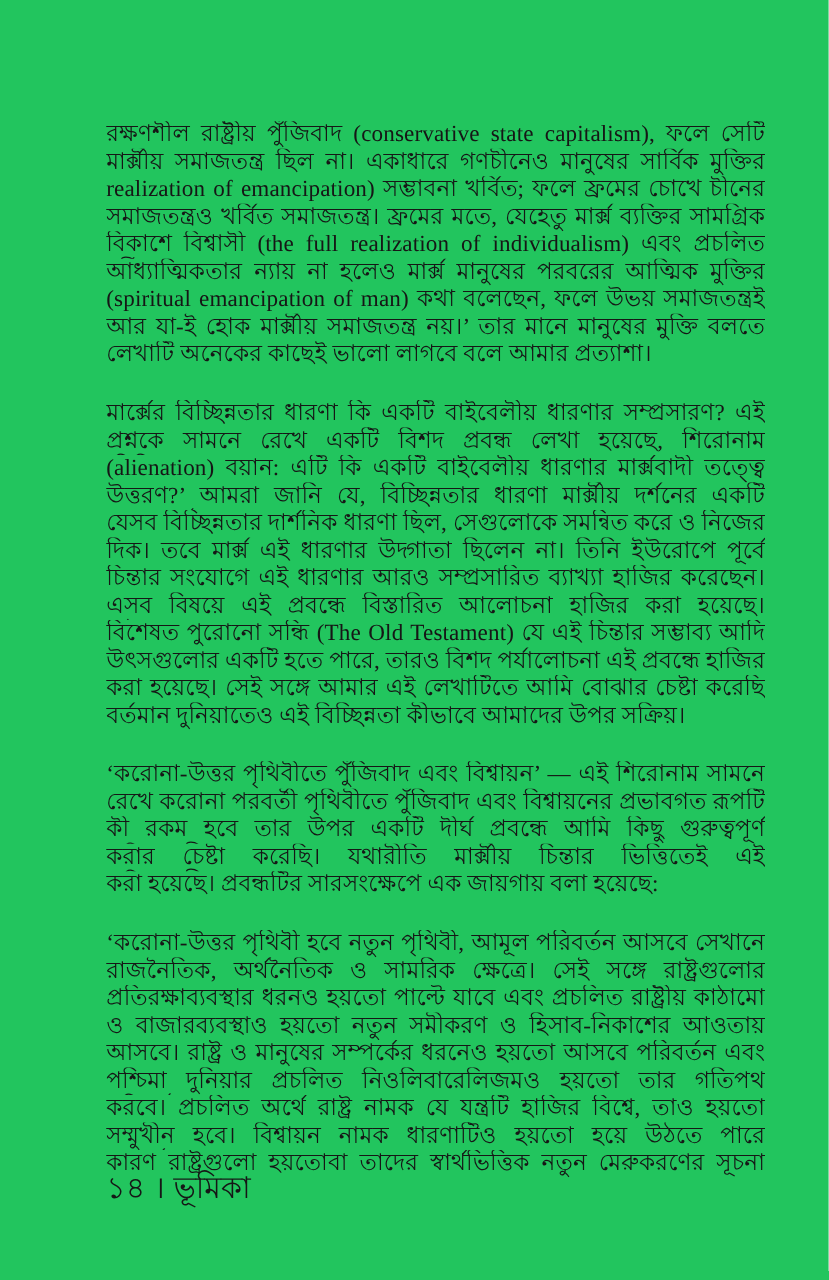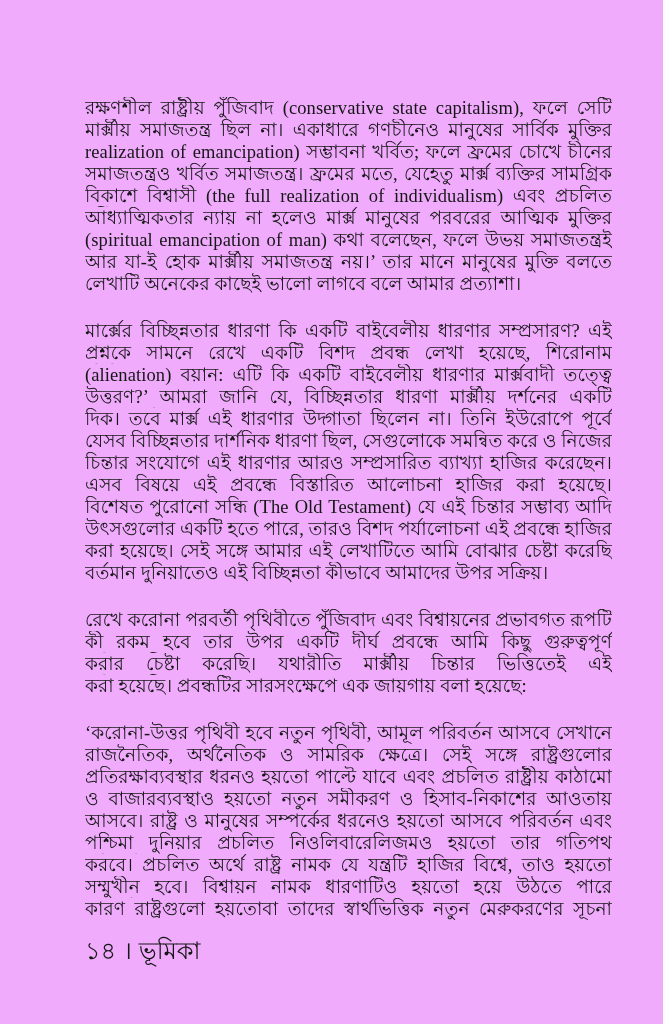--- a/index.html
+++ b/index.html
@@ -4,21 +4,21 @@
 <style>
   html, body {
     margin: 0;
     padding: 0;
     background: #ffffff;
   }
   .page {
     position: relative;
     width: 663px;
     height: 1024px;
-    background: #f0abfc;
+    background: #22c55e;
     overflow: hidden;
     font-family: "Liberation Serif", "DejaVu Serif", serif;
     color: #161616;
   }
   .text-block {
     position: absolute;
     left: 85px;
     top: 97px;
     width: 527px;
   }
@@ -64,30 +64,31 @@
         <div class="text-line">আধ্যাত্মিকতার ন্যায় না হলেও মার্ক্স মানুষের পরবরের আত্মিক মুক্তির</div>
         <div class="text-line">(spiritual emancipation of man) কথা বলেছেন, ফলে উভয় সমাজতন্ত্রই</div>
         <div class="text-line">আর যা-ই হোক মার্ক্সীয় সমাজতন্ত্র নয়।’ তার মানে মানুষের মুক্তি বলতে</div>
         <div class="text-line line-end">লেখাটি অনেকের কাছেই ভালো লাগবে বলে আমার প্রত্যাশা।</div>
       </div>
       <div class="paragraph">
         <div class="text-line">মার্ক্সের বিচ্ছিন্নতার ধারণা কি একটি বাইবেলীয় ধারণার সম্প্রসারণ? এই</div>
         <div class="text-line">প্রশ্নকে সামনে রেখে একটি বিশদ প্রবন্ধ লেখা হয়েছে, শিরোনাম ‘বিচ্ছিন্নতার</div>
         <div class="text-line">(alienation) বয়ান: এটি কি একটি বাইবেলীয় ধারণার মার্ক্সবাদী তত্ত্বে</div>
         <div class="text-line">উত্তরণ?’ আমরা জানি যে, বিচ্ছিন্নতার ধারণা মার্ক্সীয় দর্শনের একটি গুরুত্বপূর্ণ</div>
+        <div class="text-line">যেসব বিচ্ছিন্নতার দার্শনিক ধারণা ছিল, সেগুলোকে সমন্বিত করে ও নিজের</div>
         <div class="text-line">দিক। তবে মার্ক্স এই ধারণার উদ্গাতা ছিলেন না। তিনি ইউরোপে পূর্বে</div>
-        <div class="text-line">যেসব বিচ্ছিন্নতার দার্শনিক ধারণা ছিল, সেগুলোকে সমন্বিত করে ও নিজের</div>
         <div class="text-line">চিন্তার সংযোগে এই ধারণার আরও সম্প্রসারিত ব্যাখ্যা হাজির করেছেন।</div>
         <div class="text-line">এসব বিষয়ে এই প্রবন্ধে বিস্তারিত আলোচনা হাজির করা হয়েছে। বাইবেলও</div>
         <div class="text-line">বিশেষত পুরোনো সন্ধি (The Old Testament) যে এই চিন্তার সম্ভাব্য আদি</div>
         <div class="text-line">উৎসগুলোর একটি হতে পারে, তারও বিশদ পর্যালোচনা এই প্রবন্ধে হাজির</div>
         <div class="text-line">করা হয়েছে। সেই সঙ্গে আমার এই লেখাটিতে আমি বোঝার চেষ্টা করেছি</div>
         <div class="text-line line-end">বর্তমান দুনিয়াতেও এই বিচ্ছিন্নতা কীভাবে আমাদের উপর সক্রিয়।</div>
       </div>
       <div class="paragraph">
+        <div class="text-line">‘করোনা-উত্তর পৃথিবীতে পুঁজিবাদ এবং বিশ্বায়ন’ — এই শিরোনাম সামনে</div>
         <div class="text-line">রেখে করোনা পরবর্তী পৃথিবীতে পুঁজিবাদ এবং বিশ্বায়নের প্রভাবগত রূপটি</div>
         <div class="text-line">কী রকম হবে তার উপর একটি দীর্ঘ প্রবন্ধে আমি কিছু গুরুত্বপূর্ণ ভবিষ্যদ্বাণী</div>
         <div class="text-line">করার চেষ্টা করেছি। যথারীতি মার্ক্সীয় চিন্তার ভিত্তিতেই এই ভবিষ্যদ্বাণীগুলো</div>
         <div class="text-line line-end">করা হয়েছে। প্রবন্ধটির সারসংক্ষেপে এক জায়গায় বলা হয়েছে:</div>
       </div>
       <div class="paragraph">
         <div class="text-line">‘করোনা-উত্তর পৃথিবী হবে নতুন পৃথিবী, আমূল পরিবর্তন আসবে সেখানে</div>
         <div class="text-line">রাজনৈতিক, অর্থনৈতিক ও সামরিক ক্ষেত্রে। সেই সঙ্গে রাষ্ট্রগুলোর</div>
         <div class="text-line">প্রতিরক্ষাব্যবস্থার ধরনও হয়তো পাল্টে যাবে এবং প্রচলিত রাষ্ট্রীয় কাঠামো</div>
         <div class="text-line">ও বাজারব্যবস্থাও হয়তো নতুন সমীকরণ ও হিসাব-নিকাশের আওতায়</div>

